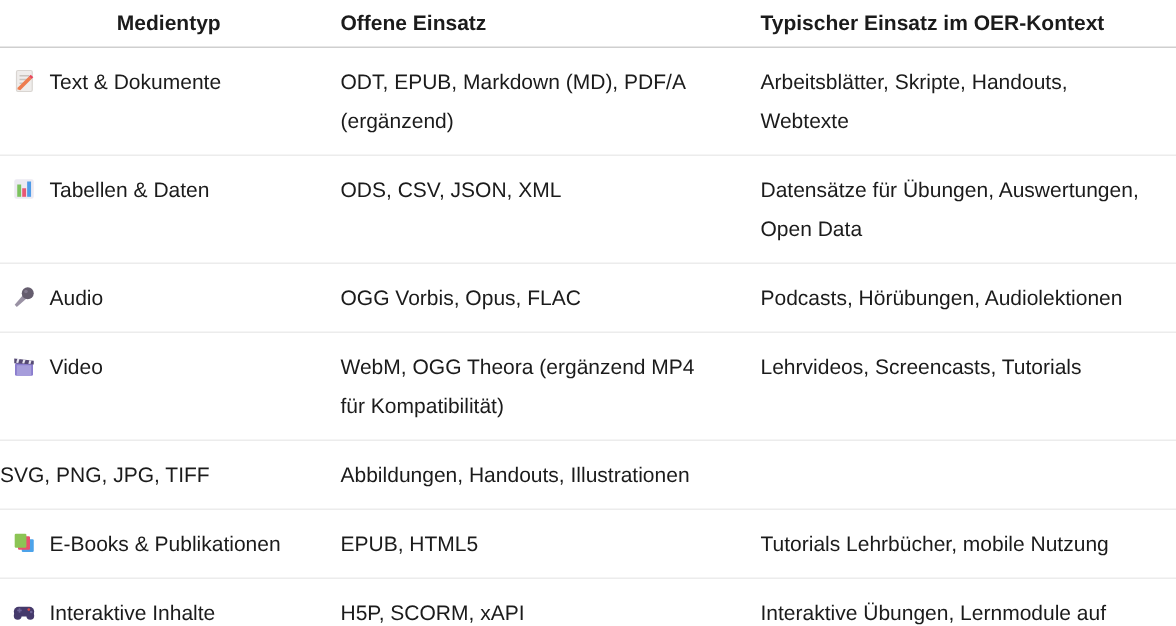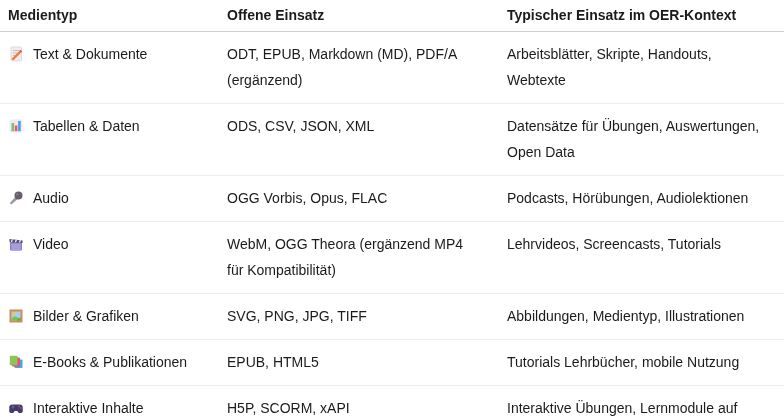--- a/index.html
+++ b/index.html
@@ -36,21 +36,21 @@
     font-weight: bold;
     padding: 6px 10px 7px 0;
     line-height: 18px;
   }
   .cell.col1 {
     padding-left: 8px;
     display: flex;
     align-items: flex-start;
     gap: 9px;
   }
-  .thead .cell.col1 { display: block; }
+  .thead .cell.col1 { display: block; text-align: center; }
   .icon {
     display: inline-flex;
     align-items: center;
     height: 26px;
     flex: 0 0 auto;
   }
   .icon svg { display: block; }
   .label { white-space: nowrap; text-align: right; }
 </style>
 </head>
@@ -125,34 +125,22 @@
           <polygon points="11.5,4.1 13,4.3 12.3,6.6 10.9,6.5" fill="#e9e6f2"></polygon>
         </svg>
       </span>
       <span class="label">Video</span>
     </div>
     <div class="cell col2">WebM, OGG Theora (ergänzend MP4 für Kompatibilität)</div>
     <div class="cell col3">Lehrvideos, Screencasts, Tutorials</div>
   </div>
 
   <div class="row">
-    <div class="cell col1">
-      <span class="icon">
-        <svg width="16" height="16" viewBox="0 0 16 16">
-          <rect x="1.5" y="1.5" width="13" height="13" fill="#d08a52"></rect>
-          <rect x="3.5" y="3.5" width="9" height="9" fill="#9fd3ef"></rect>
-          <circle cx="6.3" cy="5.8" r="1.6" fill="#f6c944"></circle>
-          <polygon points="3.5,12.5 3.5,10.5 7,8.2 12.5,11 12.5,12.5" fill="#7abf58"></polygon>
-          <polygon points="8.5,12.5 12.5,9.2 12.5,12.5" fill="#5ea544"></polygon>
-        </svg>
-      </span>
-      <span class="label">Bilder &amp; Grafiken</span>
-    </div>
     <div class="cell col2">SVG, PNG, JPG, TIFF</div>
-    <div class="cell col3">Abbildungen, Medientyp, Illustrationen</div>
+    <div class="cell col3">Abbildungen, Handouts, Illustrationen</div>
   </div>
 
   <div class="row">
     <div class="cell col1">
       <span class="icon">
         <svg width="16" height="16" viewBox="0 0 16 16">
           <rect x="6.5" y="5.5" width="8" height="8.5" rx="0.8" fill="#4da3ea"></rect>
           <rect x="4" y="3.5" width="8" height="9" rx="0.8" fill="#e8506e"></rect>
           <rect x="1.8" y="1.8" width="7.8" height="9.4" rx="0.8" fill="#8cc455"></rect>
         </svg>

